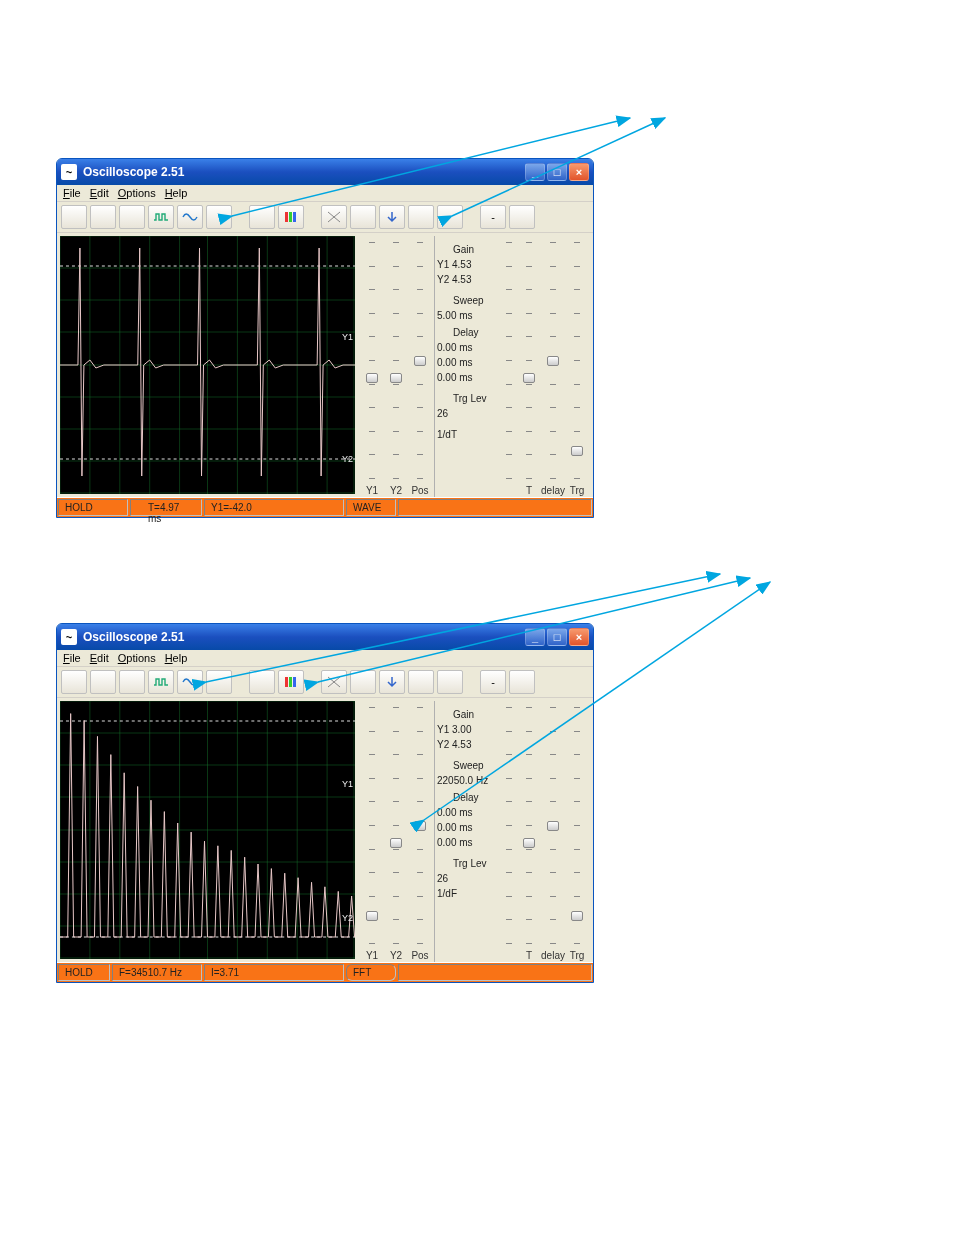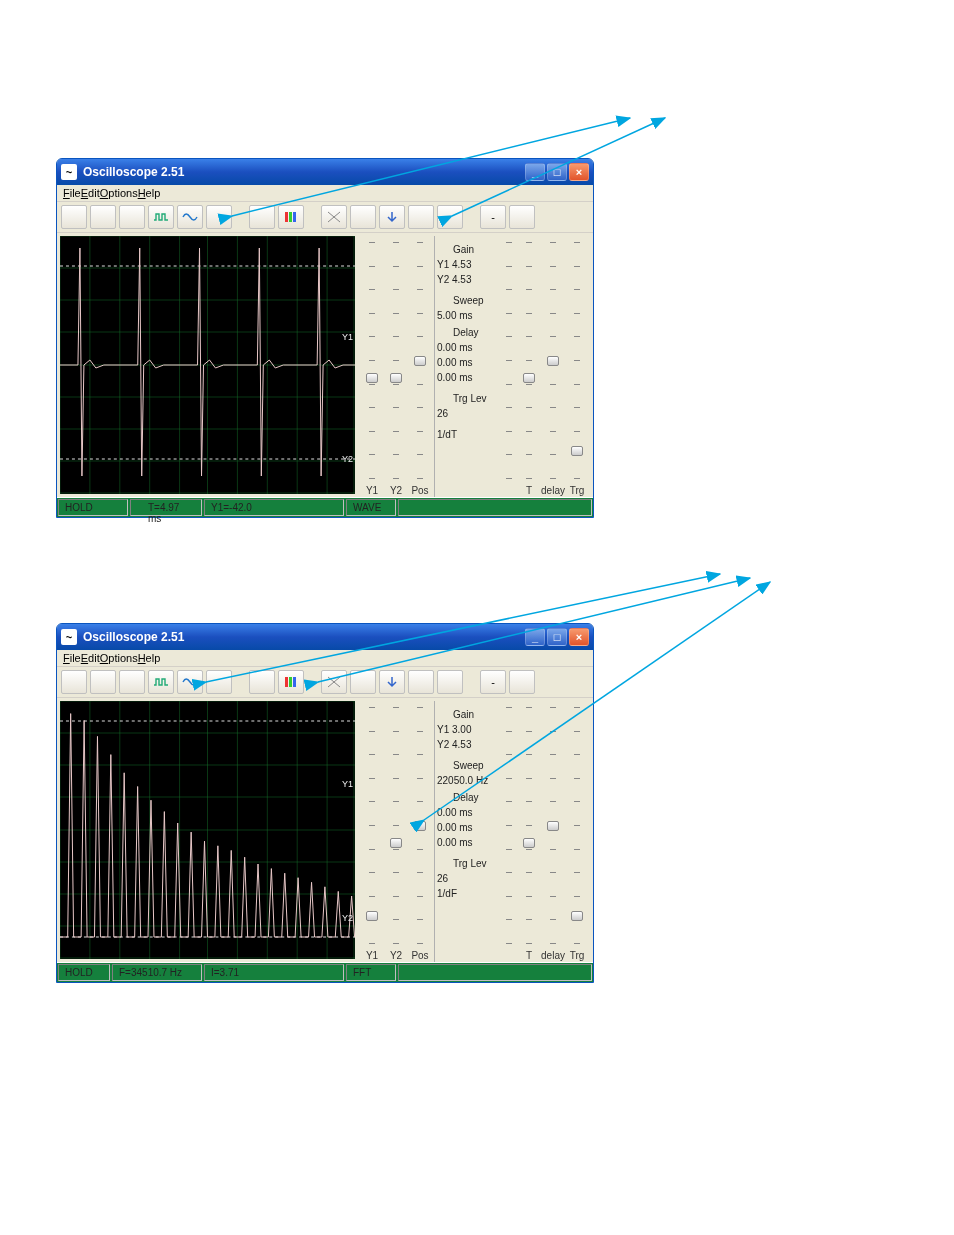--- a/index.html
+++ b/index.html
@@ -51,21 +51,21 @@
     color: #fff;
     font-size: 11px;
   }
   .winbtn.min { background: linear-gradient(to bottom,#7ba7ea,#2f63c9); border:1px solid #fff3; }
   .winbtn.max { background: linear-gradient(to bottom,#7ba7ea,#2f63c9); border:1px solid #fff3; }
   .winbtn.close { background: linear-gradient(to bottom,#f79a6e,#e2542b); border:1px solid #fff3; }
   .menubar {
     background: #ece9d8;
     padding: 2px 6px;
     display: flex;
-    gap: 0;
+    gap: 9px;
     border-bottom: 1px solid #d4d0c8;
     text-align: center;
   }
   .menubar span { cursor: default; }
   .menubar span u { text-decoration: underline; }
   .toolbar {
     background: #ece9d8;
     padding: 3px 4px;
     display: flex;
     gap: 3px;
@@ -146,21 +146,21 @@
     width: 64px;
     padding: 4px 2px;
     font-size: 10px;
     color: #222;
     line-height: 15px;
   }
   .readouts .hdr { font-size: 10px; color: #222; margin-top: 2px; margin-left: 16px; }
   .readouts .val { font-size: 10px; color: #222; }
   .statusbar {
     display: flex;
-    background: #15803d;
+    background: #f97316;
     border-top: 1px solid #fff;
     font-size: 10px;
     color: #222;
   }
   .statusbar .cell {
     border: 1px solid #c0c0c0;
     border-top-color: #808080;
     border-left-color: #808080;
     padding: 2px 6px;
     margin: 1px;
@@ -664,21 +664,21 @@
           <div class="sliderlabel">Trg</div>
         </div>
       </div>
     </div>
   </div>
 
   <div class="statusbar">
     <div class="cell" style="width:52px;">HOLD</div>
     <div class="cell" style="width:90px;">F=34510.7 Hz</div>
     <div class="cell" style="width:140px;">I=3.71</div>
-    <div class="cell" style="width:50px;">FFT</div>
+    <div class="cell" style="width:50px;border-radius:6px;">FFT</div>
     <div class="cell" style="flex:1;"></div>
   </div>
 </div>
 
 <svg class="arrow-layer" width="954" height="1235">
   <defs>
     <marker id="ah" markerWidth="10" markerHeight="8" refX="9" refY="4" orient="auto">
       <path d="M0,0 L10,4 L0,8 Z" fill="#00a6e0"></path>
     </marker>
   </defs>

